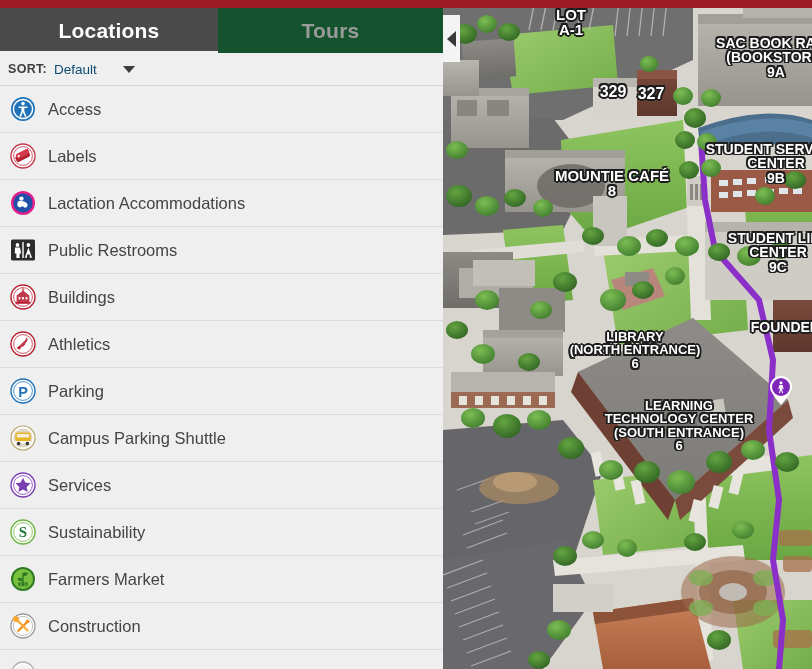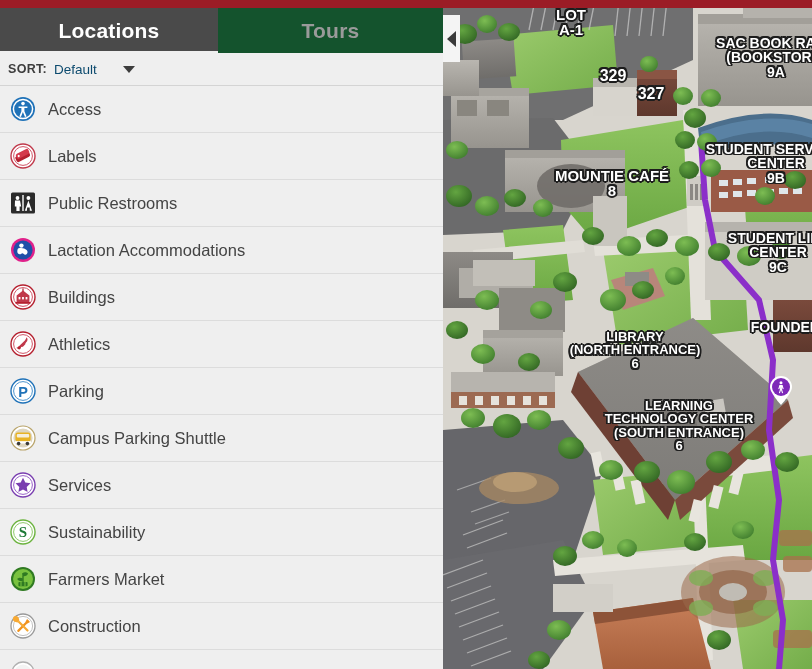--- a/index.html
+++ b/index.html
@@ -230,46 +230,46 @@
   <path d="M3 2 L11 10 L3 18" fill="none" stroke="#4a4a4a" stroke-width="3.2" stroke-linecap="round" stroke-linejoin="round"></path>
               </svg>
             </span>
             <span class="cbox on">
               <span class="tick">✓</span>
             </span>
           </div>
           <div class="row">
             <span class="ic">
               <svg width="26" height="26" viewBox="0 0 26 26">
+                <circle cx="13" cy="13" r="12" fill="#e0218a"></circle>
+                <circle cx="13" cy="13" r="9.6" fill="#1f4fa8"></circle>
+        <circle cx="11.4" cy="8.6" r="2.2" fill="#fff"></circle>
+        <path d="M8 11.5c3.4-1 6.6-.4 8.6 1.6 1.2 1.2 1.3 3 .2 4-1.2 1.1-2.6.4-3.3-.4-.6-.7-1.6-.7-2.2 0-.7.8-2.3 1-3.3-.1-1-1.1-.9-3.7 0-5.1z" fill="#fff"></path>
+              </svg>
+            </span>
+            <span class="lbl">Lactation Accommodations</span>
+            <span class="chev">
+              <svg width="14" height="20" viewBox="0 0 14 20">
+  <path d="M3 2 L11 10 L3 18" fill="none" stroke="#4a4a4a" stroke-width="3.2" stroke-linecap="round" stroke-linejoin="round"></path>
+              </svg>
+            </span>
+            <span class="cbox"></span>
+          </div>
+          <div class="row">
+            <span class="ic">
+              <svg width="26" height="26" viewBox="0 0 26 26">
                 <rect x="1" y="2.5" width="24" height="21" rx="1.5" fill="#2b2b2b"></rect>
         <rect x="12.3" y="5" width="1.4" height="16" fill="#fff"></rect>
         <circle cx="7.5" cy="8" r="1.9" fill="#fff"></circle>
         <path d="M5 10.5h5l1.2 6h-1.6v4.5H6.4V16.5H4.8z" fill="#fff"></path>
         <circle cx="18.4" cy="8" r="1.9" fill="#fff"></circle>
         <path d="M18.4 10.4 L22 20.8 h-2.2l-.1-3.2h-2.6l-.1 3.2h-2.2z" fill="#fff"></path>
               </svg>
             </span>
             <span class="lbl">Public Restrooms</span>
-            <span class="chev">
-              <svg width="14" height="20" viewBox="0 0 14 20">
-  <path d="M3 2 L11 10 L3 18" fill="none" stroke="#4a4a4a" stroke-width="3.2" stroke-linecap="round" stroke-linejoin="round"></path>
-              </svg>
-            </span>
-            <span class="cbox"></span>
-          </div>
-          <div class="row">
-            <span class="ic">
-              <svg width="26" height="26" viewBox="0 0 26 26">
-                <circle cx="13" cy="13" r="12" fill="#e0218a"></circle>
-                <circle cx="13" cy="13" r="9.6" fill="#1f4fa8"></circle>
-        <circle cx="11.4" cy="8.6" r="2.2" fill="#fff"></circle>
-        <path d="M8 11.5c3.4-1 6.6-.4 8.6 1.6 1.2 1.2 1.3 3 .2 4-1.2 1.1-2.6.4-3.3-.4-.6-.7-1.6-.7-2.2 0-.7.8-2.3 1-3.3-.1-1-1.1-.9-3.7 0-5.1z" fill="#fff"></path>
-              </svg>
-            </span>
-            <span class="lbl">Lactation Accommodations</span>
             <span class="chev">
               <svg width="14" height="20" viewBox="0 0 14 20">
   <path d="M3 2 L11 10 L3 18" fill="none" stroke="#4a4a4a" stroke-width="3.2" stroke-linecap="round" stroke-linejoin="round"></path>
               </svg>
             </span>
             <span class="cbox"></span>
           </div>
           <div class="row">
             <span class="ic">
               <svg width="26" height="26" viewBox="0 0 26 26">
@@ -723,21 +723,21 @@
     <div id="collapse">
       <span class="tri"></span>
     </div>
 
     <div id="maplabels">
         <div class="mlabel" style="left: 128px; top: 22px; font-size: 15px;">LOT
 A-1</div>
         <div class="mlabel" style="left: 333px; top: 57px; font-size: 14px;">SAC BOOK RACK
 (BOOKSTORE)
 9A</div>
-        <div class="mlabel" style="left: 170px; top: 76px; font-size: 16px;">329</div>
+        <div class="mlabel" style="left: 170px; top: 92px; font-size: 16px;">329</div>
         <div class="mlabel" style="left: 208px; top: 94px; font-size: 16px;">327</div>
         <div class="mlabel" style="left: 131px; top: 183px; font-size: 15px; margin-left: 38px;">MOUNTIE CAFÉ
 8</div>
         <div class="mlabel" style="left: 333px; top: 163px; font-size: 14px;">STUDENT SERVICES
 CENTER
 9B</div>
         <div class="mlabel" style="left: 335px; top: 252px; font-size: 14px;">STUDENT LIFE
 CENTER
 9C</div>
         <div class="mlabel" style="left: 192px; top: 350px; font-size: 13px;">LIBRARY

